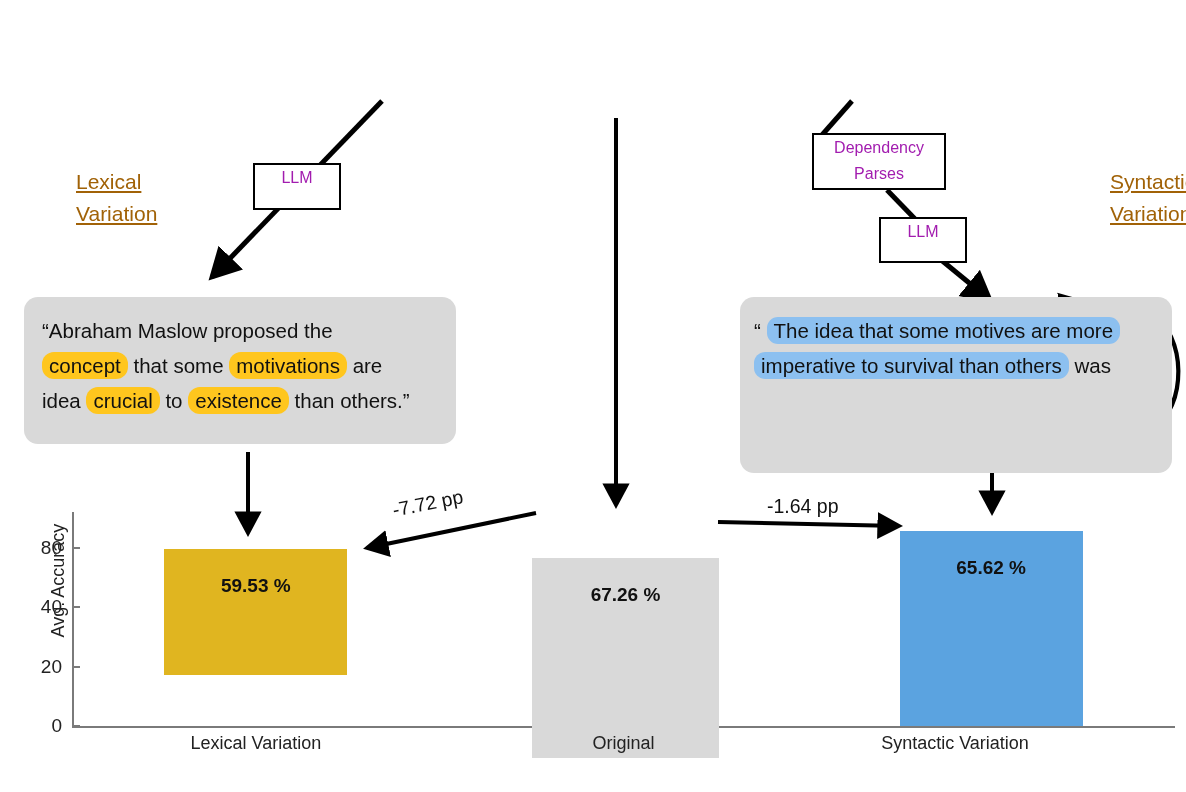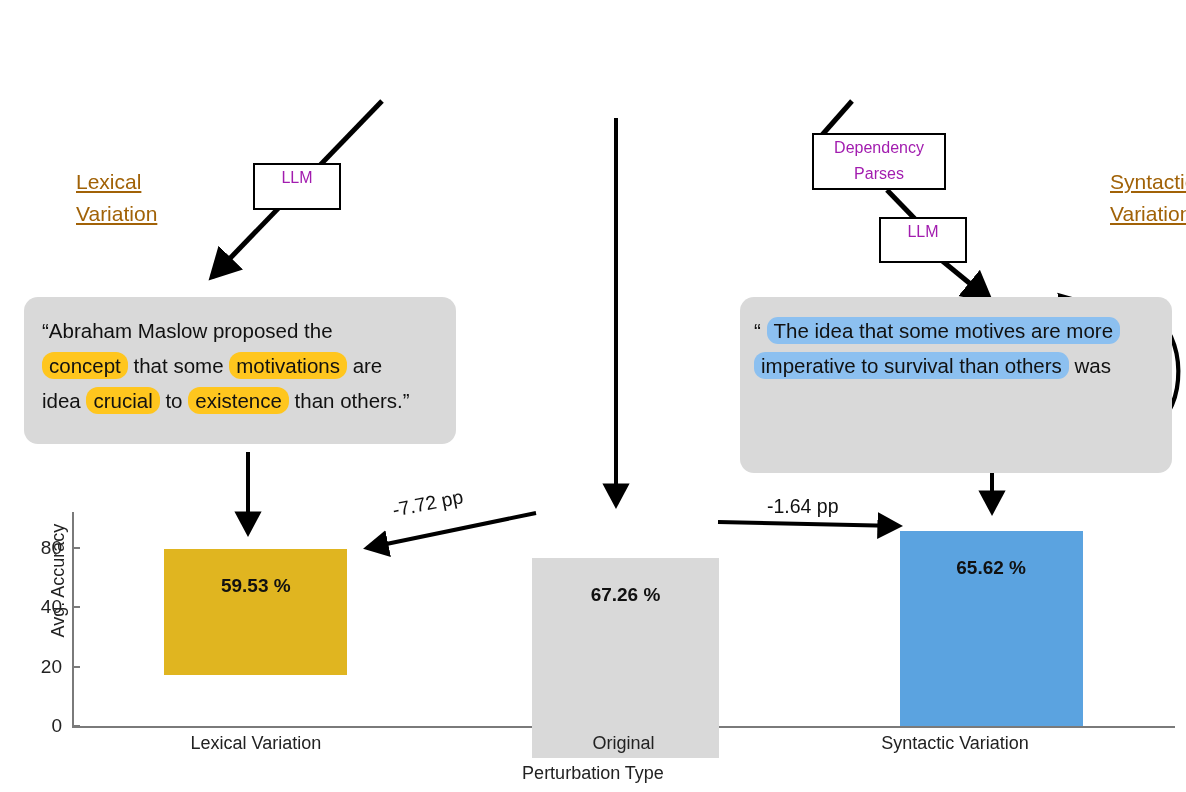--- a/index.html
+++ b/index.html
@@ -262,19 +262,18 @@
           <div class="bar-label" style="top: 26px;">65.62 %</div>
         </div>
       </div>
     <div id="xticks">
         <div class="xtick" style="left: 255.833px; top: 733px;">Lexical Variation</div>
         <div class="xtick" style="left: 623.5px; top: 733px;">Original</div>
         <div class="xtick" style="left: 955px; top: 733px;">Syntactic Variation</div>
       </div>
 
     <div class="chart-axis-y-label">Avg. Accuracy</div>
-    <div class="chart-axis-x-label">Perturbation Type</div>
 
     <div class="delta-label" style="left:392px; top:492px; transform:rotate(-11deg);">-7.72 pp</div>
     <div class="delta-label" style="left:767px; top:495px;">-1.64 pp</div>
   </div>
 
 </div>
 
 </body></html>

